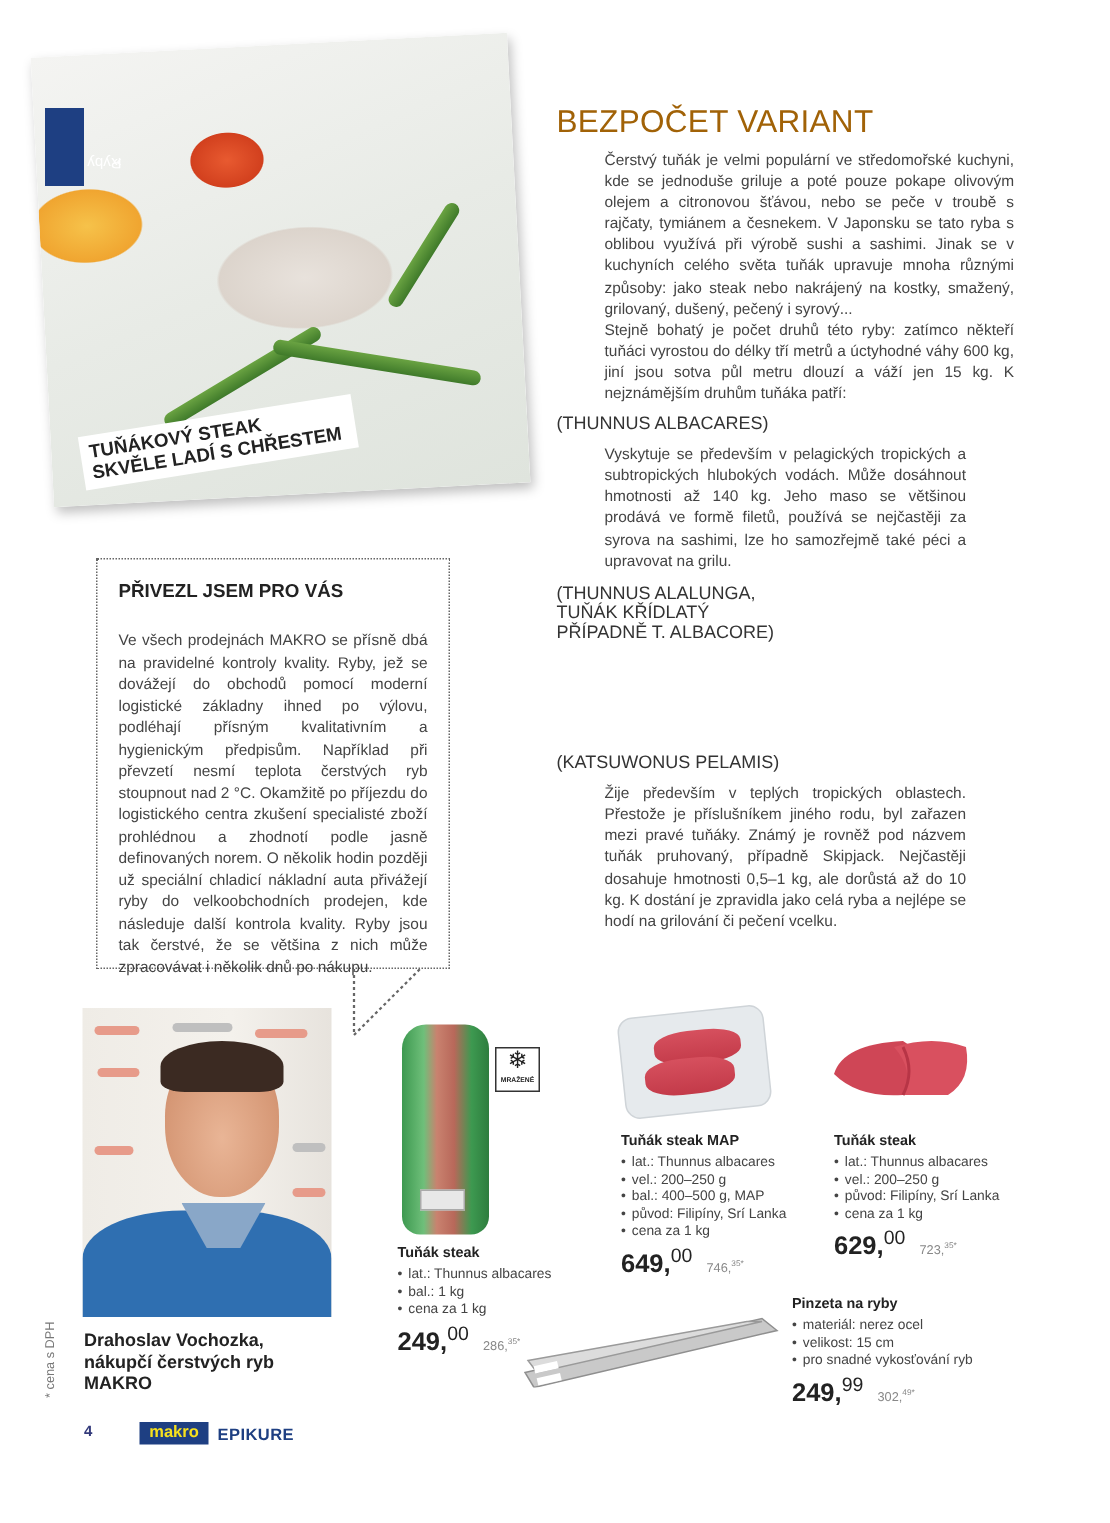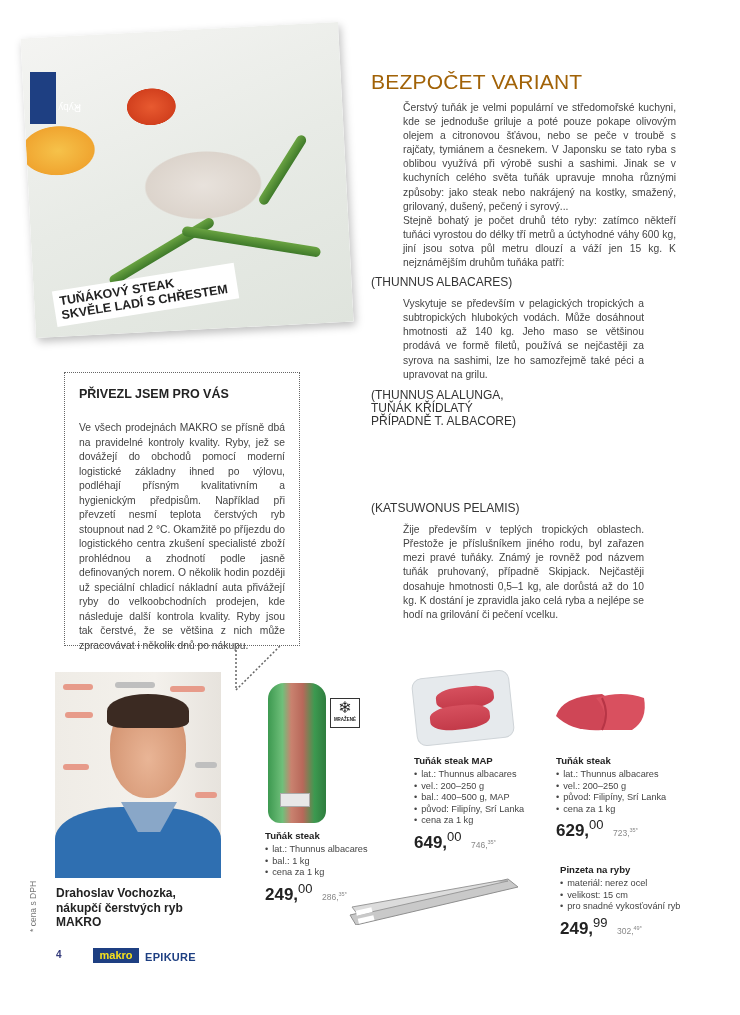--- a/index.html
+++ b/index.html
@@ -192,21 +192,21 @@
     <span class="vat"><span>723,</span><sup>35*</sup></span>
   </div>
 </div>
 
 <svg class="abs tweezers" width="172" height="52" viewBox="0 0 172 52">
   <path d="M2 42 L160 6 L170 14 L8 52 Z" fill="#c9c9c9" stroke="#8f8f8f" stroke-width="1"></path>
   <path d="M4 34 L150 8 L160 8 L10 42 Z" fill="#dcdcdc" stroke="#9a9a9a" stroke-width="1"></path>
   <rect x="8" y="36" width="16" height="5" fill="#fff" transform="rotate(-13 16 38)"></rect>
   <rect x="10" y="44" width="16" height="5" fill="#fff" transform="rotate(-13 18 46)"></rect>
 </svg>
-<div class="abs prod" style="left:560px;top:864px;width:150px;">
+<div class="abs prod" style="left:528px;top:864px;width:150px;">
   <div class="prod-name">Pinzeta na ryby</div>
   <ul>
     <li>materiál: nerez ocel</li>
     <li>velikost: 15 cm</li>
     <li>pro snadné vykosťování ryb</li>
   </ul>
   <div class="price">
     <span class="main">249,</span><span class="dec">99</span>
     <span class="vat"><span>302,</span><sup>49*</sup></span>
   </div>

